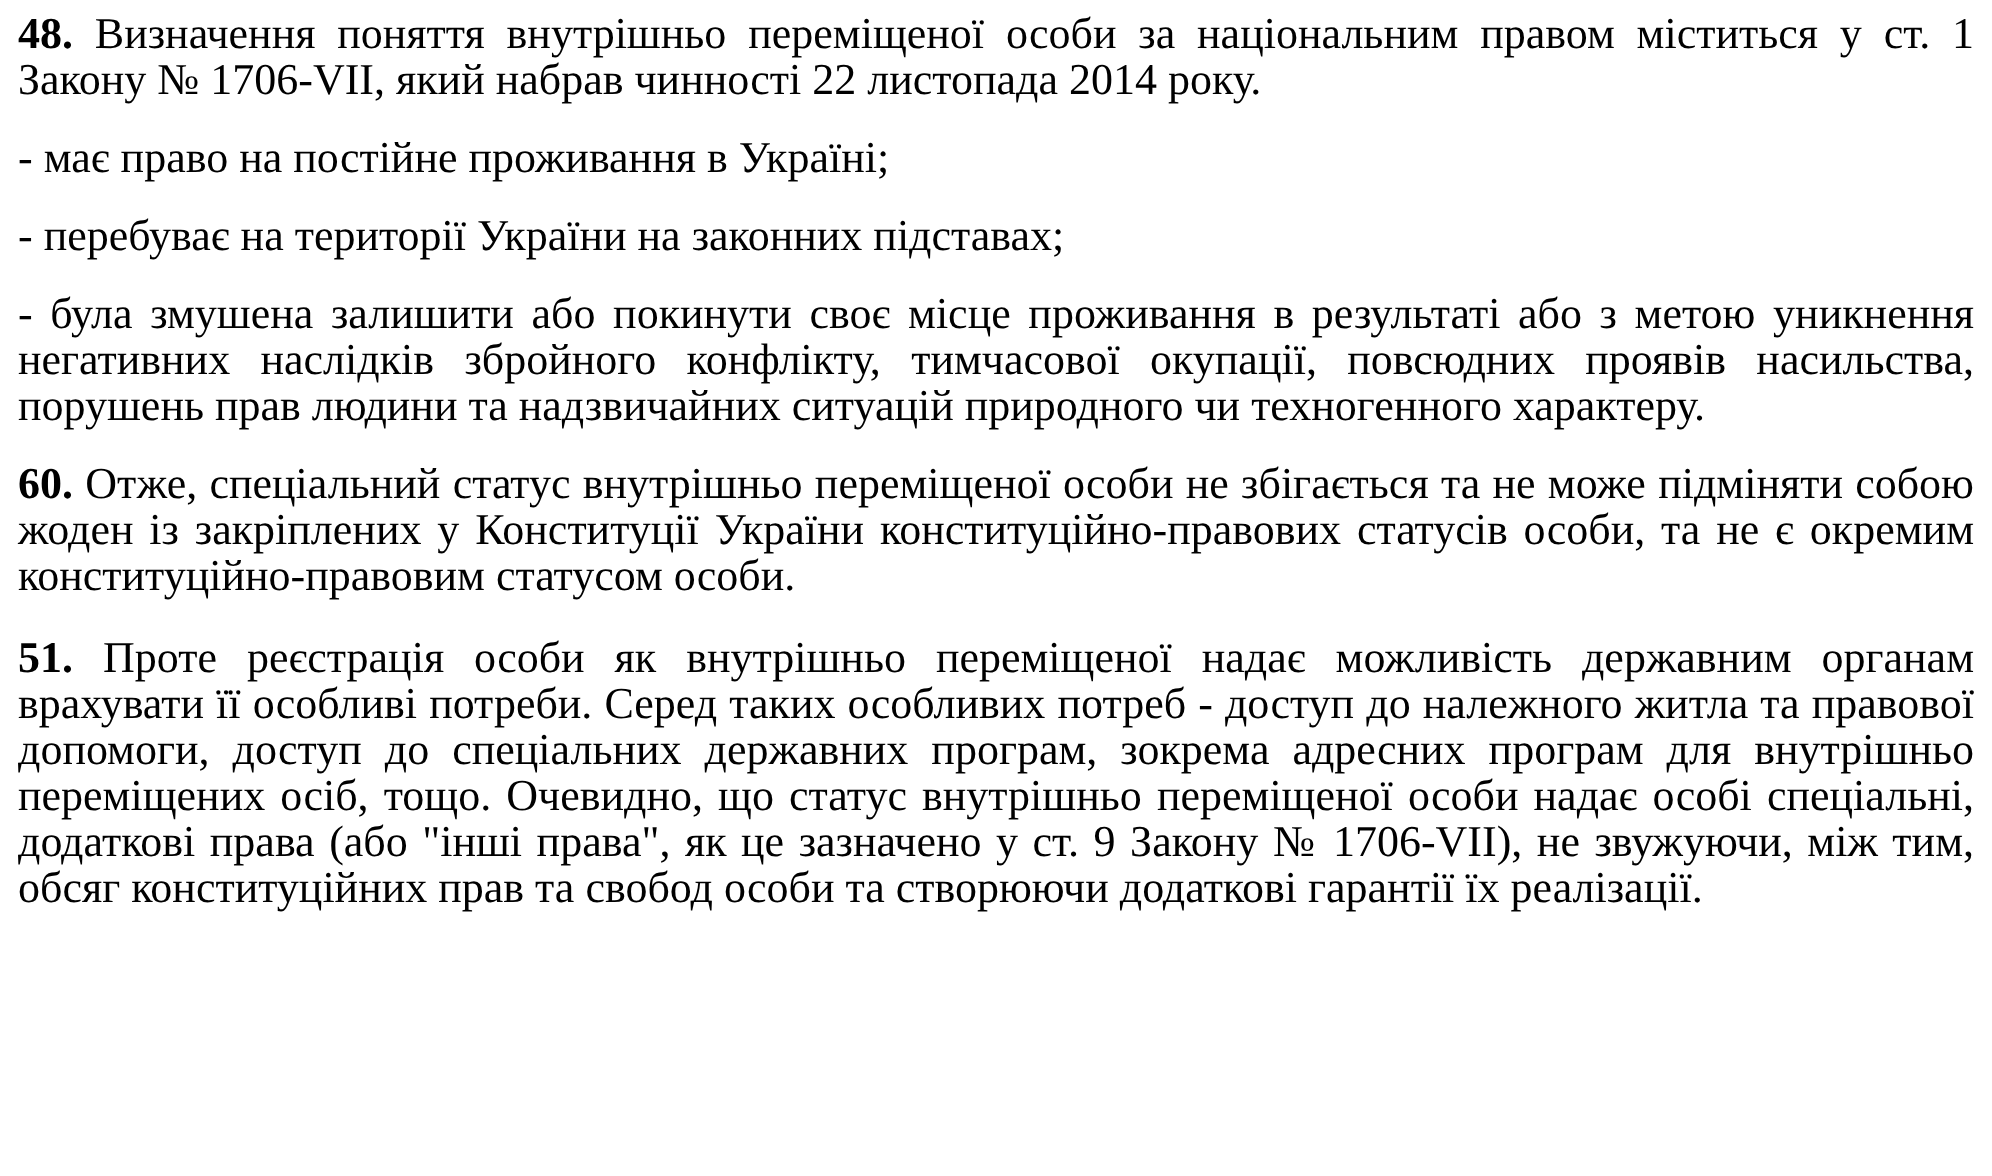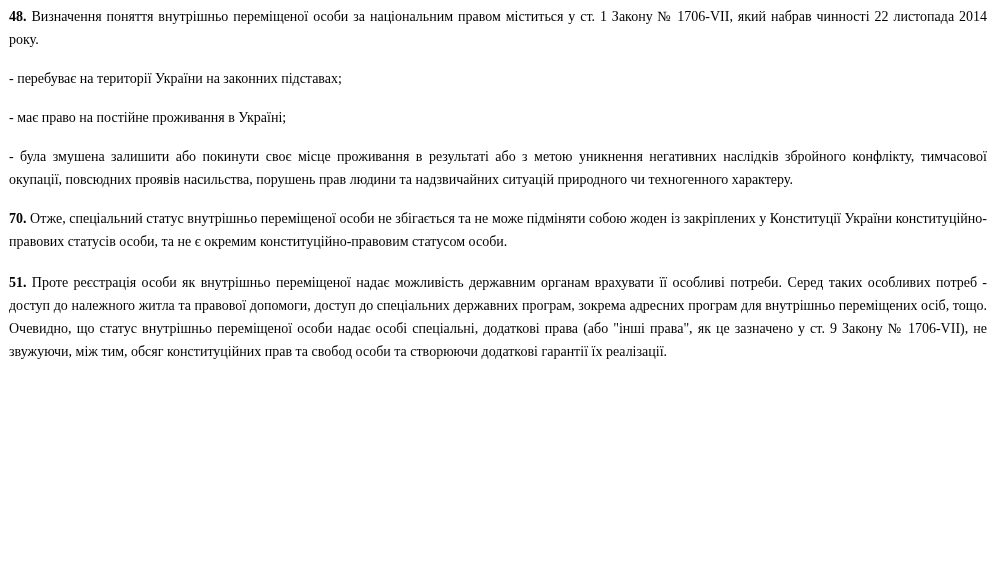--- a/index.html
+++ b/index.html
@@ -12,21 +12,21 @@
     height: 588px;
     overflow: hidden;
     box-sizing: border-box;
   }
   .page {
     box-sizing: border-box;
     width: 996px;
     height: 588px;
     padding: 5px 9px 6px 9px;
     font-family: "Liberation Serif", "DejaVu Serif", serif;
-    font-size: 14px;
+    font-size: 22px;
     line-height: 23px;
     color: #000000;
     background: #ffffff;
   }
   .para {
     margin: 0 0 16px 0;
     text-align: justify;
     text-justify: inter-word;
   }
   .para:last-child {
@@ -42,23 +42,23 @@
   }
 </style>
 </head>
 <body>
 
 <div class="page">
 
   <p class="para"><span class="para-num">48.</span><span>Визначення поняття внутрішньо переміщеної особи за національним правом міститься у ст. 1 Закону № 1706-VII, який набрав чинності 22 листопада 2014 року.</span></p>
 
 
+  <p class="para"><span class="para-num"></span><span>- має право на постійне проживання в Україні;</span></p>
+
   <p class="para"><span class="para-num"></span><span>- перебуває на території України на законних підставах;</span></p>
-
-  <p class="para"><span class="para-num"></span><span>- має право на постійне проживання в Україні;</span></p>
 
   <p class="para"><span class="para-num"></span><span>- була змушена залишити або покинути своє місце проживання в результаті або з метою уникнення негативних наслідків збройного конфлікту, тимчасової окупації, повсюдних проявів насильства, порушень прав людини та надзвичайних ситуацій природного чи техногенного характеру.</span></p>
 
-  <p class="para"><span class="para-num">70.</span><span>Отже, спеціальний статус внутрішньо переміщеної особи не збігається та не може підміняти собою жоден із закріплених у Конституції України конституційно-правових статусів особи, та не є окремим конституційно-правовим статусом особи.</span></p>
+  <p class="para"><span class="para-num">60.</span><span>Отже, спеціальний статус внутрішньо переміщеної особи не збігається та не може підміняти собою жоден із закріплених у Конституції України конституційно-правових статусів особи, та не є окремим конституційно-правовим статусом особи.</span></p>
 
   <p class="para"><span class="para-num">51.</span><span>Проте реєстрація особи як внутрішньо переміщеної надає можливість державним органам врахувати її особливі потреби. Серед таких особливих потреб - доступ до належного житла та правової допомоги, доступ до спеціальних державних програм, зокрема адресних програм для внутрішньо переміщених осіб, тощо. Очевидно, що статус внутрішньо переміщеної особи надає особі спеціальні, додаткові права (або "інші права", як це зазначено у ст. 9 Закону № 1706-VII), не звужуючи, між тим, обсяг конституційних прав та свобод особи та створюючи додаткові гарантії їх реалізації.</span></p>
 
 </div>
 
 </body></html>

